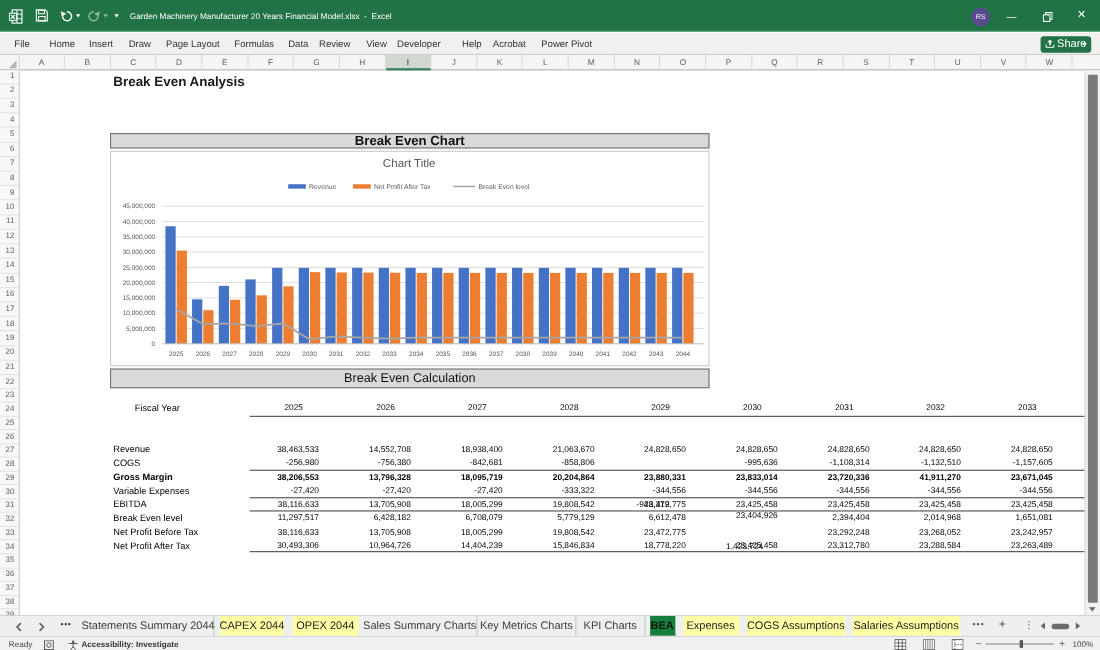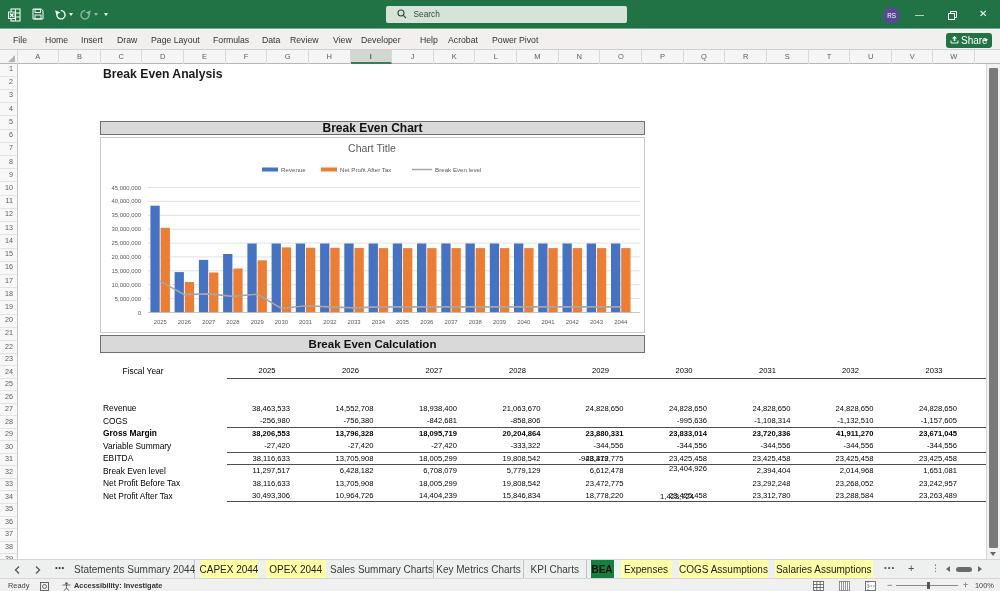--- a/index.html
+++ b/index.html
@@ -39,28 +39,22 @@
     <path d="M1.2 2.2 L2.2 6.8 L6.4 4.6 Z" fill="#fff"></path>
   </svg>
   <div class="trid" style="left:69px;top:13px"></div>
 
   <svg class="abs" style="left:79px;top:8px;opacity:.5" width="13" height="13" viewBox="0 0 13 13">
     <path d="M9.8 5.2 A4.1 4.1 0 1 1 6.2 2.7" fill="none" stroke="#fff" stroke-width="1.3"></path>
     <path d="M11.8 2.2 L10.8 6.8 L6.6 4.6 Z" fill="#fff"></path>
   </svg>
   <div class="trid" style="left:94px;top:13px;opacity:.5"></div>
   <div class="trid" style="left:104px;top:13px"></div>
-
-  <div class="abs" style="left:385.5px;top:5.5px;width:241px;height:17px;background:#d5e3d8;border-radius:2px">
-    <svg class="abs" style="left:11px;top:3.5px" width="10" height="10" viewBox="0 0 10 10">
-      <circle cx="4" cy="4" r="3" fill="none" stroke="#30493a" stroke-width="1.1"></circle>
-      <line x1="6.3" y1="6.3" x2="9" y2="9" stroke="#30493a" stroke-width="1.1"></line>
-    </svg>
-    <div class="abs" style="left:28px;top:0;height:17px;line-height:17px;font-size:8.3px;color:#33493b">Search</div>
-  </div>
+  <div class="abs" style="left:118px;top:0;height:29px;line-height:29px;color:#fff;font-size:7.5px;white-space:nowrap">Garden Machinery Manufacturer 20 Years Financial Model.xlsx &nbsp;-&nbsp; Excel</div>
+
 
   <div class="abs" style="left:883px;top:7px;width:17px;height:17px;border-radius:50%;background:#584a8f;color:#fff;font-size:6.3px;text-align:center;line-height:17px">RS</div>
 
   <div class="tb-ic" style="left:915px;top:10px;font-size:9px">—</div>
   <svg class="abs" style="left:948px;top:11px" width="9" height="9" viewBox="0 0 9 9">
     <rect x="0.5" y="2.5" width="6" height="6" fill="none" stroke="#fff" stroke-width="1"></rect>
     <path d="M2.5 2.5 V0.5 H8.5 V6.5 H6.5" fill="none" stroke="#fff" stroke-width="1"></path>
   </svg>
   <div class="tb-ic" style="left:979px;top:9px;font-size:10px">✕</div>
 </div>
@@ -290,21 +284,21 @@
       <text x="272" y="15" font-size="10.5" fill="#595959" text-anchor="middle">Chart Title</text>
       <rect x="162" y="30.5" width="16" height="4" fill="#4472c4"></rect>
       <text x="181" y="34.7" font-size="6.2" fill="#595959">Revenue</text>
       <rect x="221" y="30.5" width="16" height="4" fill="#ed7d31"></rect>
       <text x="240" y="34.7" font-size="6.2" fill="#595959">Net Profit After Tax</text>
       <line x1="312" y1="32.5" x2="332" y2="32.5" stroke="#a6a6a6" stroke-width="1.5"></line>
       <text x="335" y="34.7" font-size="6.2" fill="#595959">Break Even level</text>
     </svg>
 </div>
 
-<div class="abs" style="left:100px;top:334.5px;width:545px;height:18px;background:#d9d9d9;border:1px solid #707070;text-align:center;font-weight:bold;font-size:11.5px;line-height:16.5px;color:#111">Break Even Calculation</div>
+<div class="abs" style="left:100px;top:334.5px;width:545px;height:18px;background:#d9d9d9;border:1px solid #707070;text-align:center;font-weight:normal;font-size:11.5px;line-height:16.5px;color:#111">Break Even Calculation</div>
 
 <div class="t lab" style="left:110px;top:365.9px;width:66px;text-align:center">Fiscal Year</div>
 <div class="t" style="left:237.0px;top:366.4px;width:60px;text-align:center">2025</div>
 <div class="t" style="left:320.5px;top:366.4px;width:60px;text-align:center">2026</div>
 <div class="t" style="left:404.0px;top:366.4px;width:60px;text-align:center">2027</div>
 <div class="t" style="left:487.5px;top:366.4px;width:60px;text-align:center">2028</div>
 <div class="t" style="left:570.5px;top:366.4px;width:60px;text-align:center">2029</div>
 <div class="t" style="left:654.0px;top:366.4px;width:60px;text-align:center">2030</div>
 <div class="t" style="left:737.5px;top:366.4px;width:60px;text-align:center">2031</div>
 <div class="t" style="left:820.5px;top:366.4px;width:60px;text-align:center">2032</div>
@@ -333,21 +327,21 @@
 <div class="t lab" style="left:103px;top:428.4px;width:130px;font-weight:bold;">Gross Margin</div>
 <div class="t" style="left:230.0px;top:428.9px;width:60px;text-align:right;font-weight:bold;">38,206,553</div>
 <div class="t" style="left:313.5px;top:428.9px;width:60px;text-align:right;font-weight:bold;">13,796,328</div>
 <div class="t" style="left:397.0px;top:428.9px;width:60px;text-align:right;font-weight:bold;">18,095,719</div>
 <div class="t" style="left:480.5px;top:428.9px;width:60px;text-align:right;font-weight:bold;">20,204,864</div>
 <div class="t" style="left:563.5px;top:428.9px;width:60px;text-align:right;font-weight:bold;">23,880,331</div>
 <div class="t" style="left:647.0px;top:428.9px;width:60px;text-align:right;font-weight:bold;">23,833,014</div>
 <div class="t" style="left:730.5px;top:428.9px;width:60px;text-align:right;font-weight:bold;">23,720,336</div>
 <div class="t" style="left:813.5px;top:428.9px;width:60px;text-align:right;font-weight:bold;">41,911,270</div>
 <div class="t" style="left:897.0px;top:428.9px;width:60px;text-align:right;font-weight:bold;">23,671,045</div>
-<div class="t lab" style="left:103px;top:440.9px;width:130px;">Variable Summary</div>
+<div class="t lab" style="left:103px;top:440.9px;width:130px;">Variable Expenses</div>
 <div class="t" style="left:230.0px;top:441.4px;width:60px;text-align:right;">-27,420</div>
 <div class="t" style="left:313.5px;top:441.4px;width:60px;text-align:right;">-27,420</div>
 <div class="t" style="left:397.0px;top:441.4px;width:60px;text-align:right;">-27,420</div>
 <div class="t" style="left:480.5px;top:441.4px;width:60px;text-align:right;">-333,322</div>
 <div class="t" style="left:563.5px;top:441.4px;width:60px;text-align:right;">-344,556</div>
 <div class="t" style="left:647.0px;top:441.4px;width:60px;text-align:right;">-344,556</div>
 <div class="t" style="left:730.5px;top:441.4px;width:60px;text-align:right;">-344,556</div>
 <div class="t" style="left:813.5px;top:441.4px;width:60px;text-align:right;">-344,556</div>
 <div class="t" style="left:897.0px;top:441.4px;width:60px;text-align:right;">-344,556</div>
 <div class="t lab" style="left:103px;top:453.4px;width:130px;">EBITDA</div>

